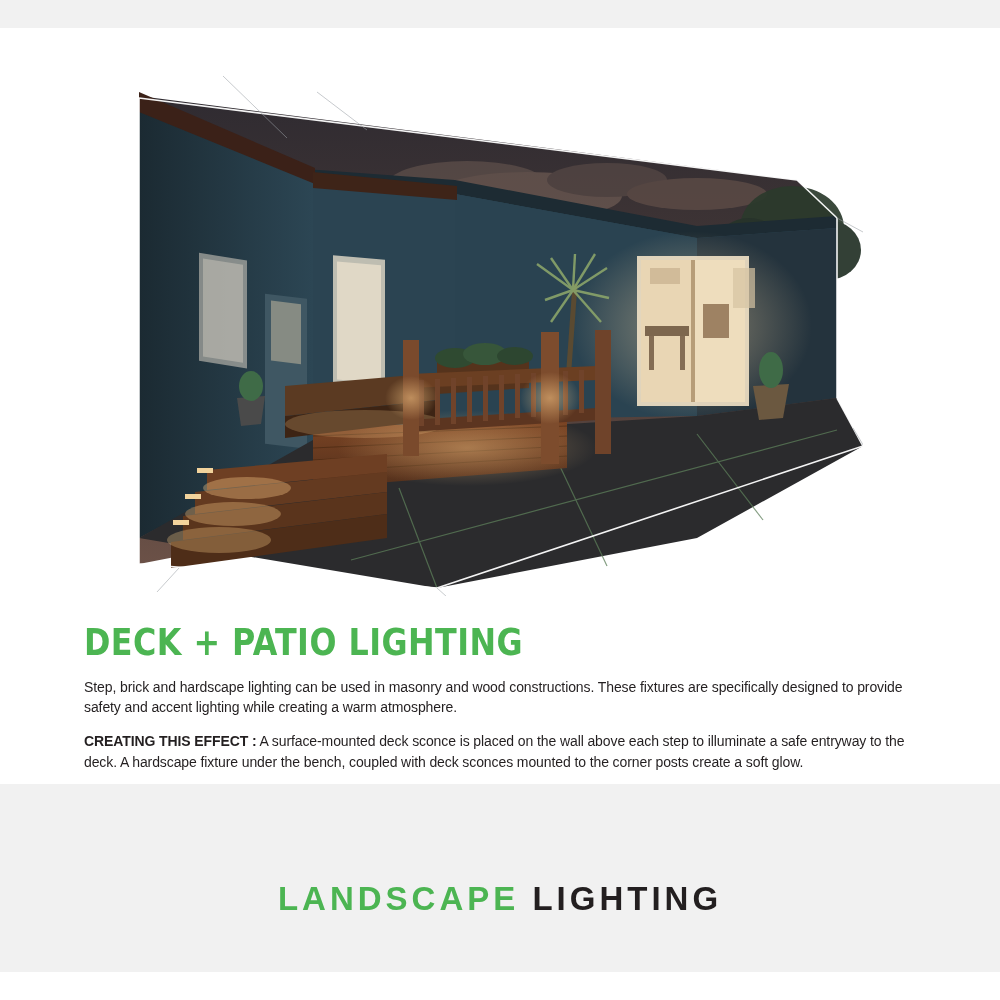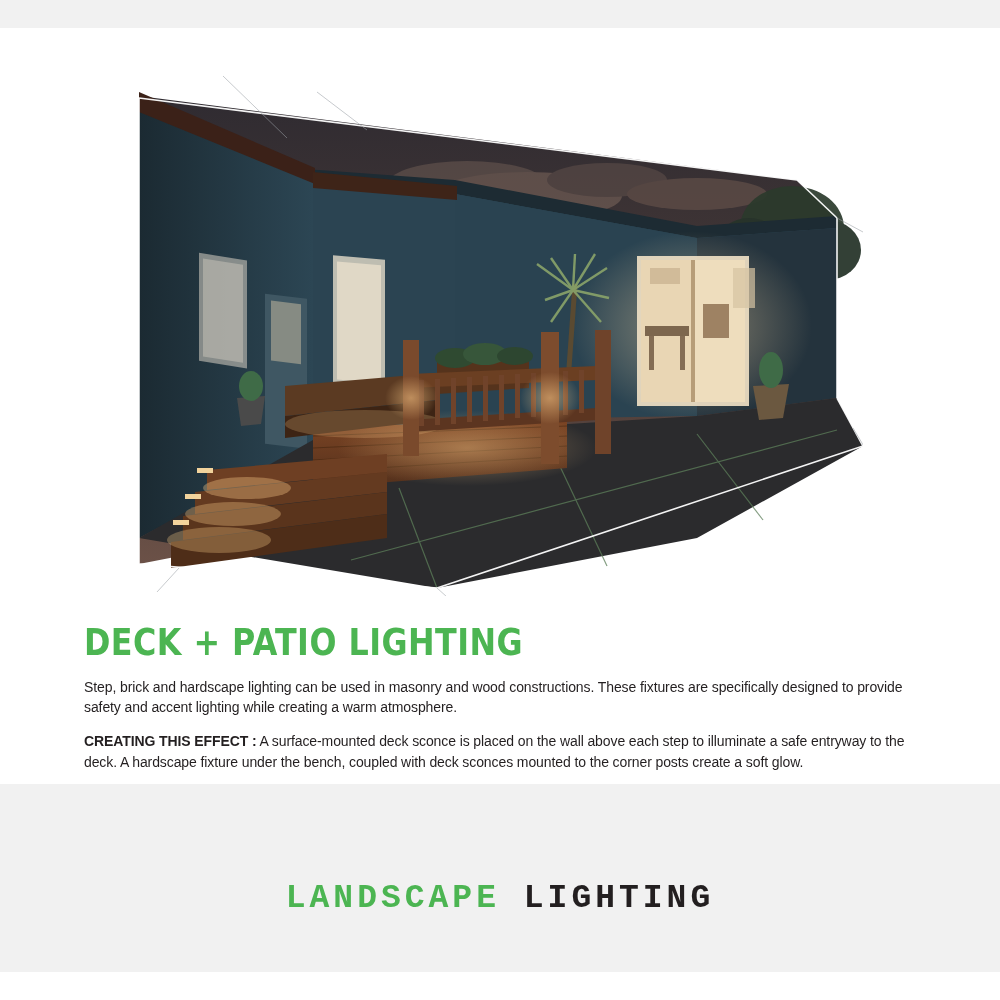--- a/index.html
+++ b/index.html
@@ -94,21 +94,21 @@
     flex: none;
     height: 188px;
     background: #f1f1f1;
     display: flex;
     flex-direction: column;
     align-items: center;
     justify-content: center;
   }
 
   .footer-line1 {
-    font-family: Liberation Mono, monospace;
+    font-family: Liberation Sans, sans-serif;
     font-weight: bold;
     font-size: 33px;
     letter-spacing: 4px;
     line-height: 1;
     margin-bottom: 6px;
     white-space: nowrap;
     margin-top: 46px;
   }
   .footer-word-green { color: #4cb552; }
   .footer-word-dark { color: #231f20; }

